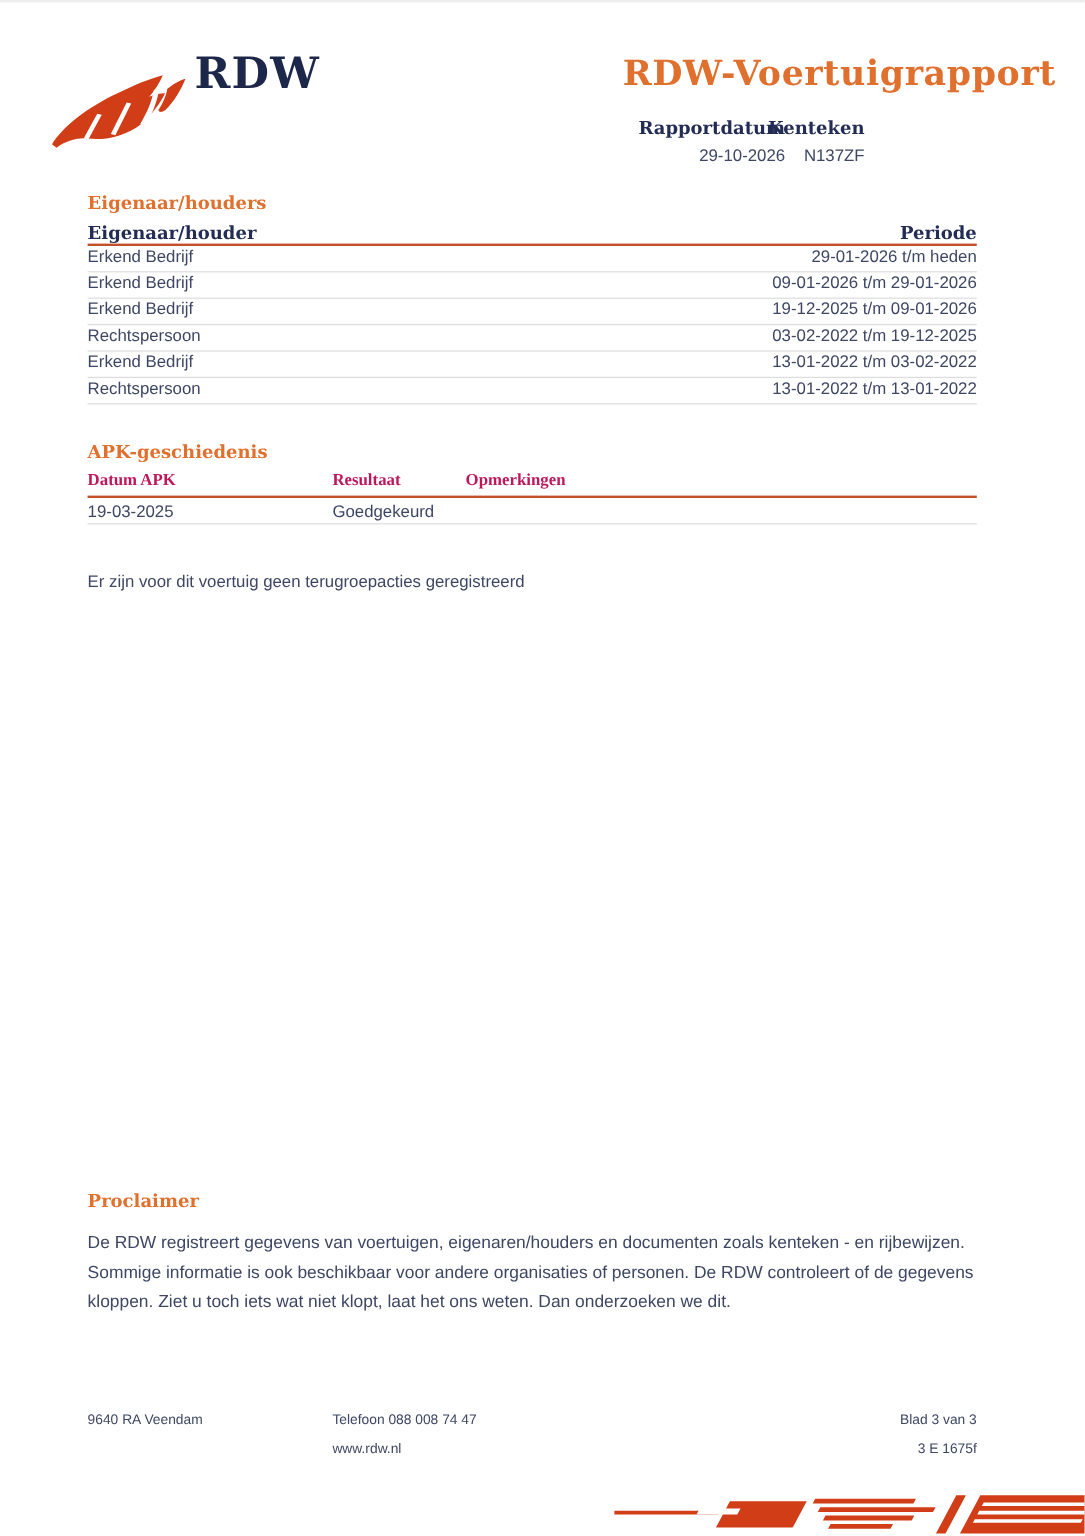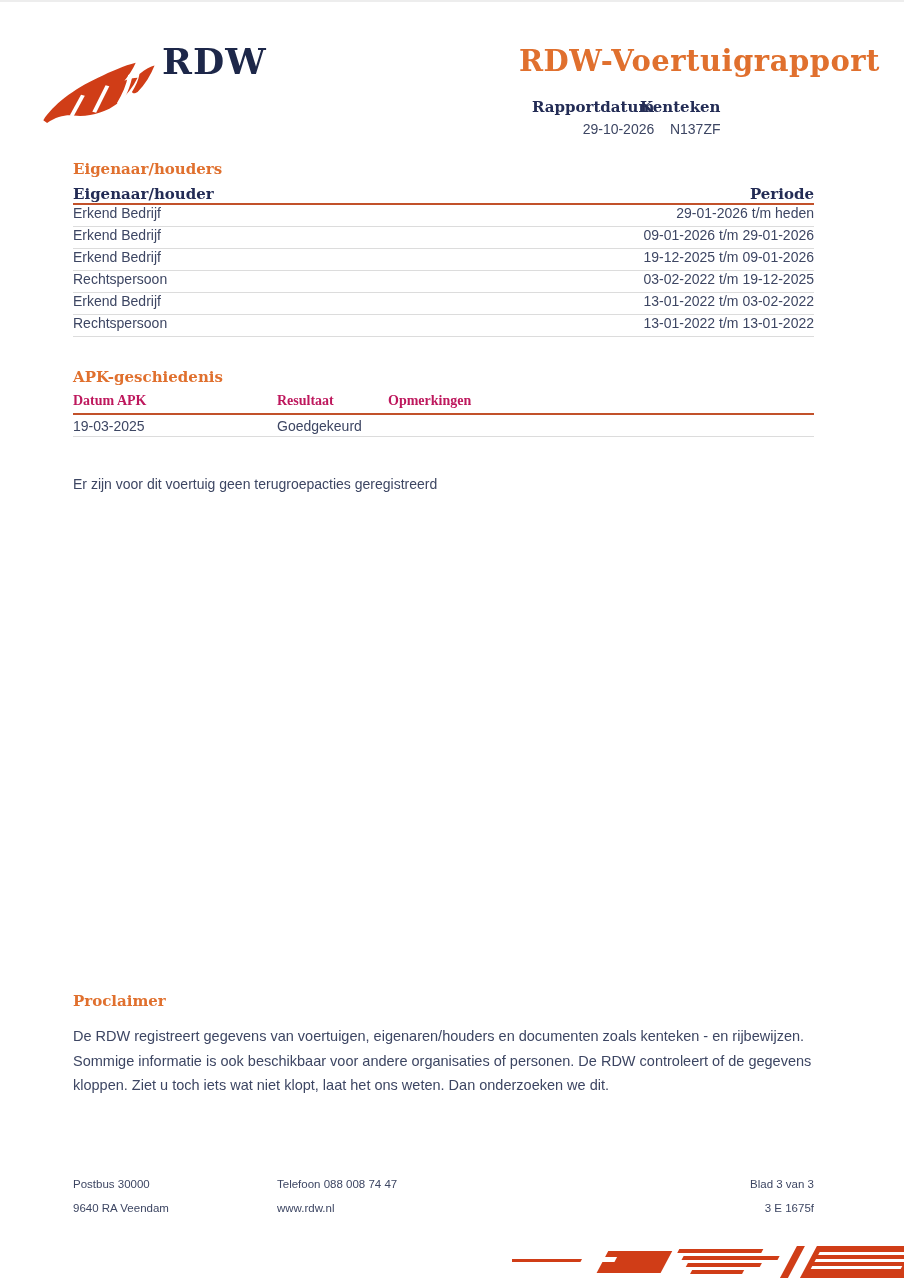--- a/index.html
+++ b/index.html
@@ -172,21 +172,20 @@
     <p class="plain-text">Er zijn voor dit voertuig geen terugroepacties geregistreerd</p>
   </div>
 
   <div class="section proclaimer-section">
     <h2 class="section-heading">Proclaimer</h2>
     <p class="proclaimer-text">De RDW registreert gegevens van voertuigen, eigenaren/houders en documenten zoals kenteken - en rijbewijzen. Sommige informatie is ook beschikbaar voor andere organisaties of personen. De RDW controleert of de gegevens kloppen. Ziet u toch iets wat niet klopt, laat het ons weten. Dan onderzoeken we dit.</p>
   </div>
 
   <div class="footer">
     <div>
-      <div class="line">Postbus 30000</div>
       <div class="line">9640 RA Veendam</div>
     </div>
     <div>
       <div class="line">Telefoon 088 008 74 47</div>
       <div class="line">www.rdw.nl</div>
     </div>
     <div class="col-right">
       <div class="line">Blad 3 van 3</div>
       <div class="line">3 E 1675f</div>
     </div>

